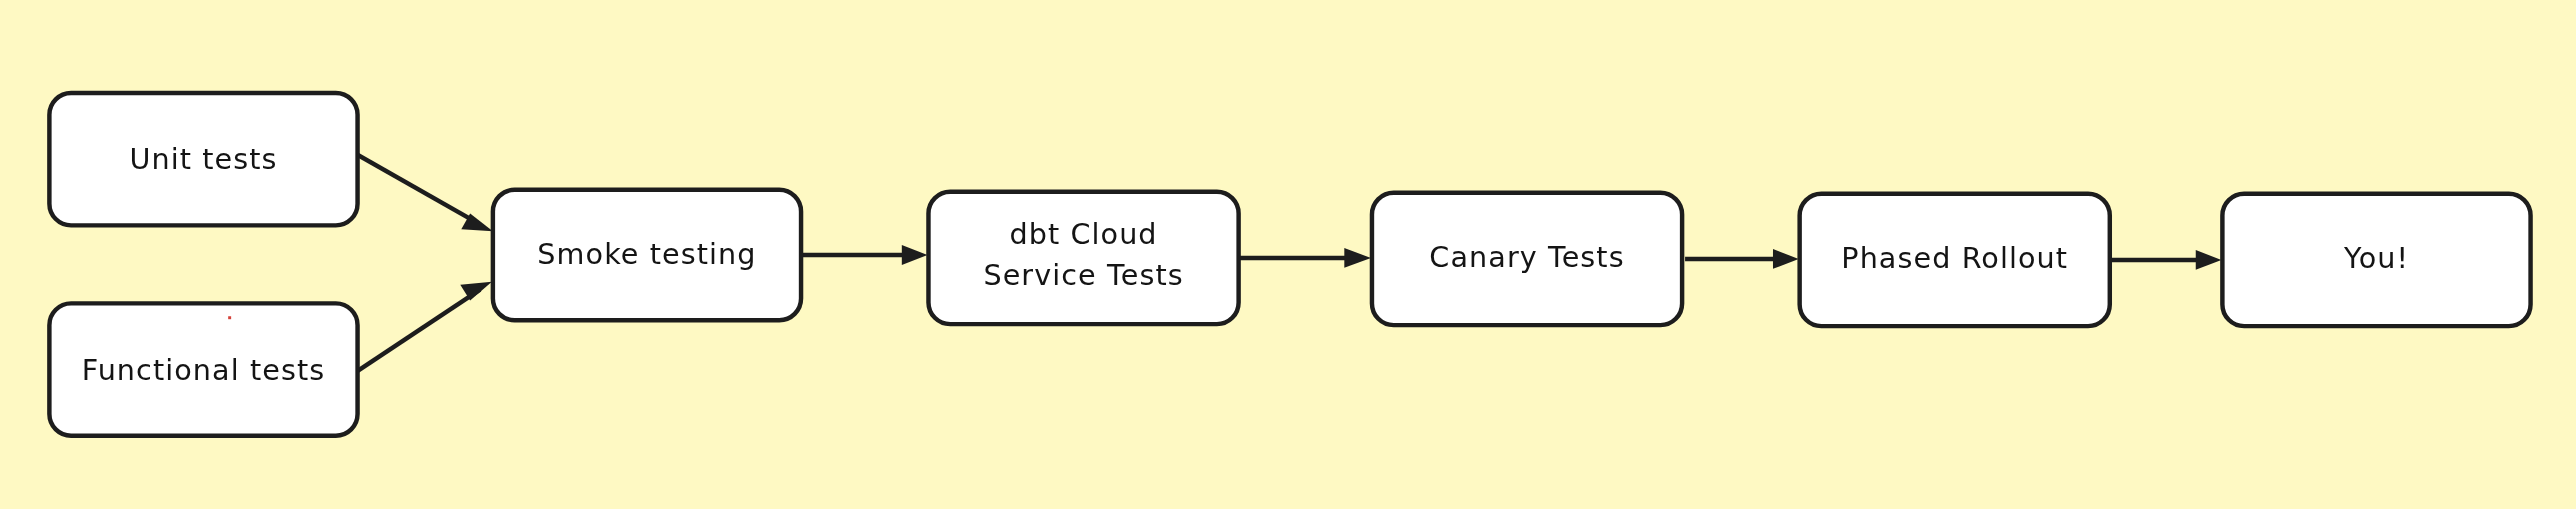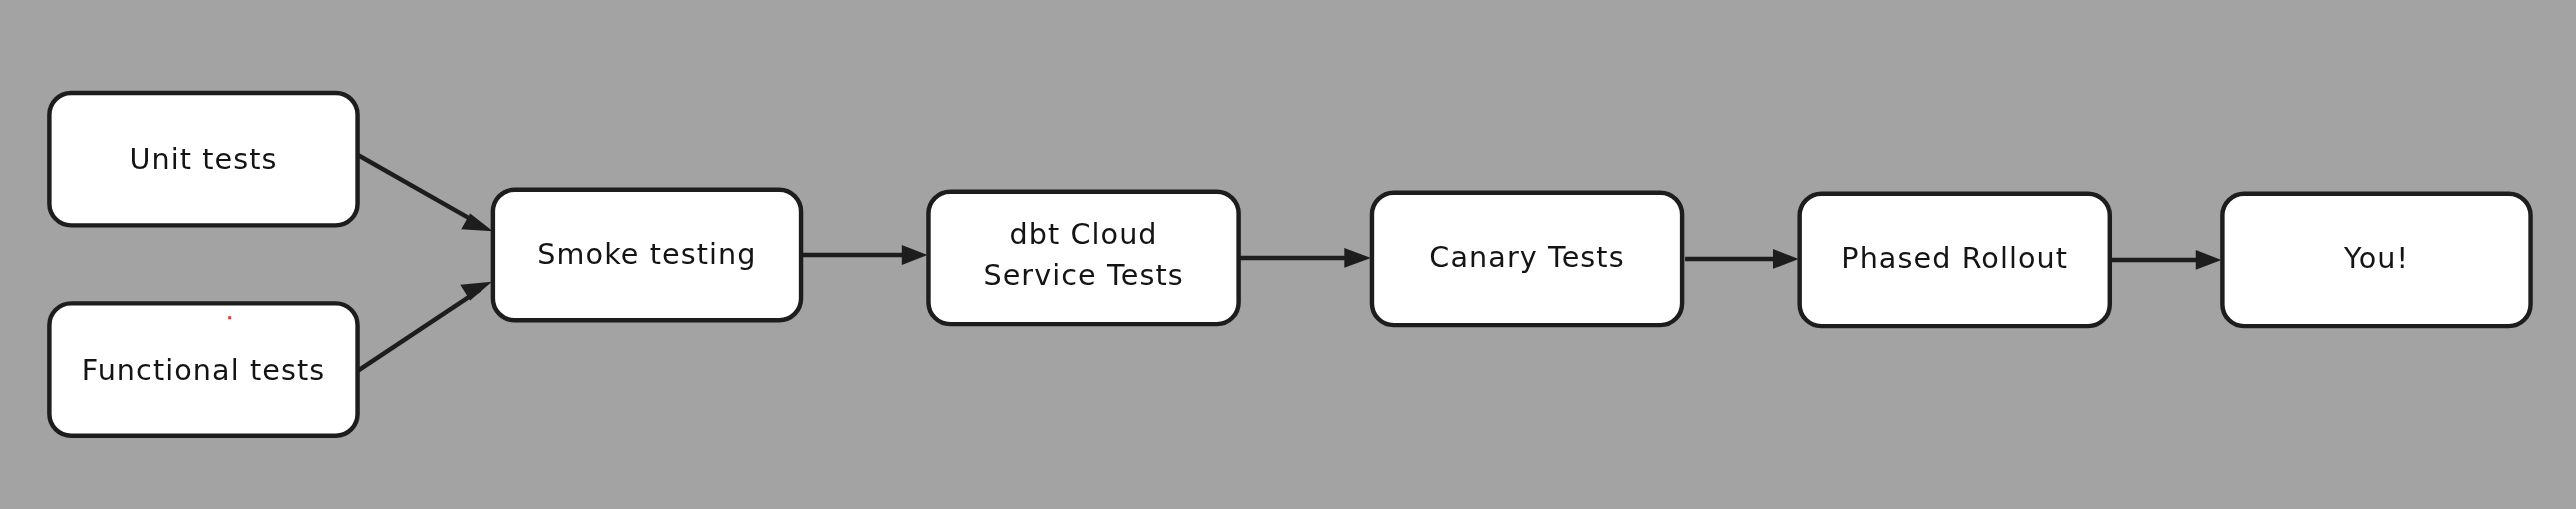--- a/index.html
+++ b/index.html
@@ -10,21 +10,21 @@
   body {
     width: 2576px;
     height: 510px;
     overflow: hidden;
     font-family: "DejaVu Sans", sans-serif;
   }
   #diagram-root {
     position: relative;
     width: 2576px;
     height: 510px;
-    background: #a3a3a3;
+    background: #fef9c3;
   }
   svg#flow-svg {
     position: absolute;
     top: 0;
     left: 0;
     width: 2576px;
     height: 510px;
     display: block;
   }
   .node-shape {

